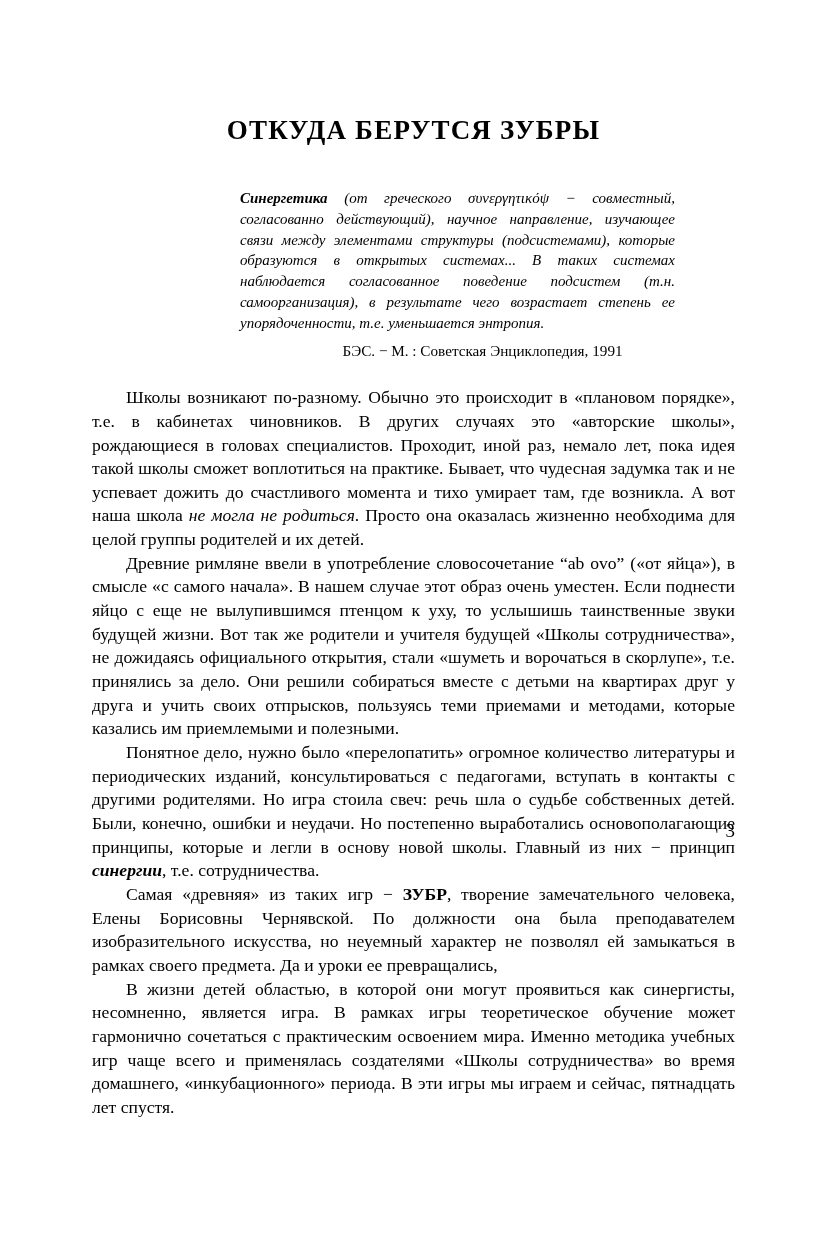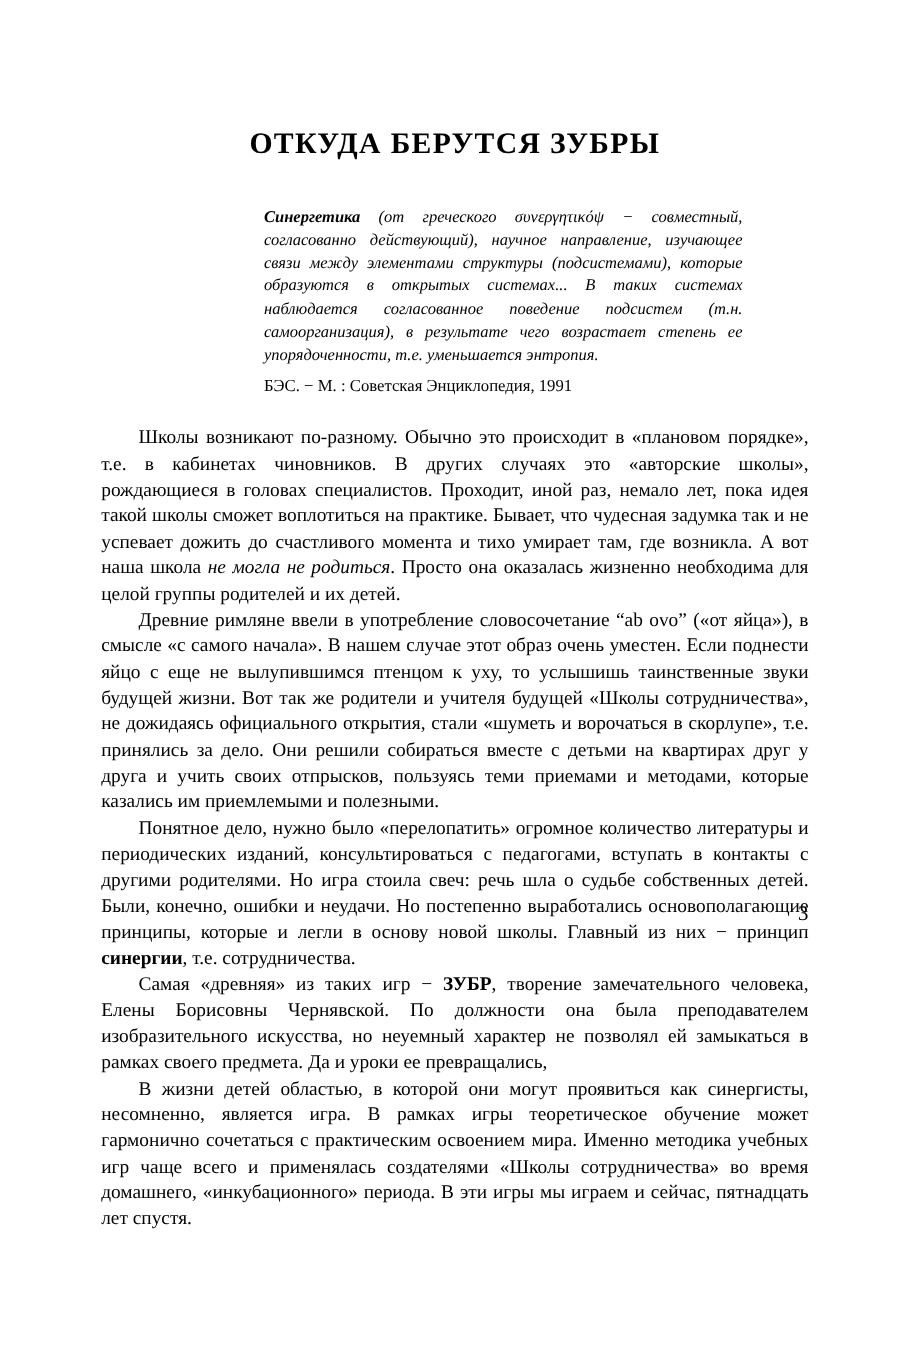--- a/index.html
+++ b/index.html
@@ -41,38 +41,38 @@
   }
   .epigraph .lead {
     font-weight: bold;
     font-style: italic;
   }
   .greek {
     font-style: italic;
   }
   .epigraph-source {
     margin: 9px 10px 0 148px;
-    text-align: left;
+    text-align: center;
     font-size: 15.2px;
     font-style: normal;
   }
   .body-text {
     margin-top: 26px;
     font-size: 17.6px;
     line-height: 1.345;
     text-align: justify;
     text-align-last: left;
     hyphens: none;
   }
   .body-text p {
     margin: 0;
     text-indent: 34px;
   }
   .it { font-style: italic; margin-top: 43px; }
-  .bi { font-weight: bold; }
+  .bi { font-style: italic; font-weight: bold; }
   .bd { font-weight: bold; }
   .page-number {
     position: absolute;
     right: 92px;
     bottom: 62px;
     font-size: 19px;
   }
 </style>
 </head>
 <body>

